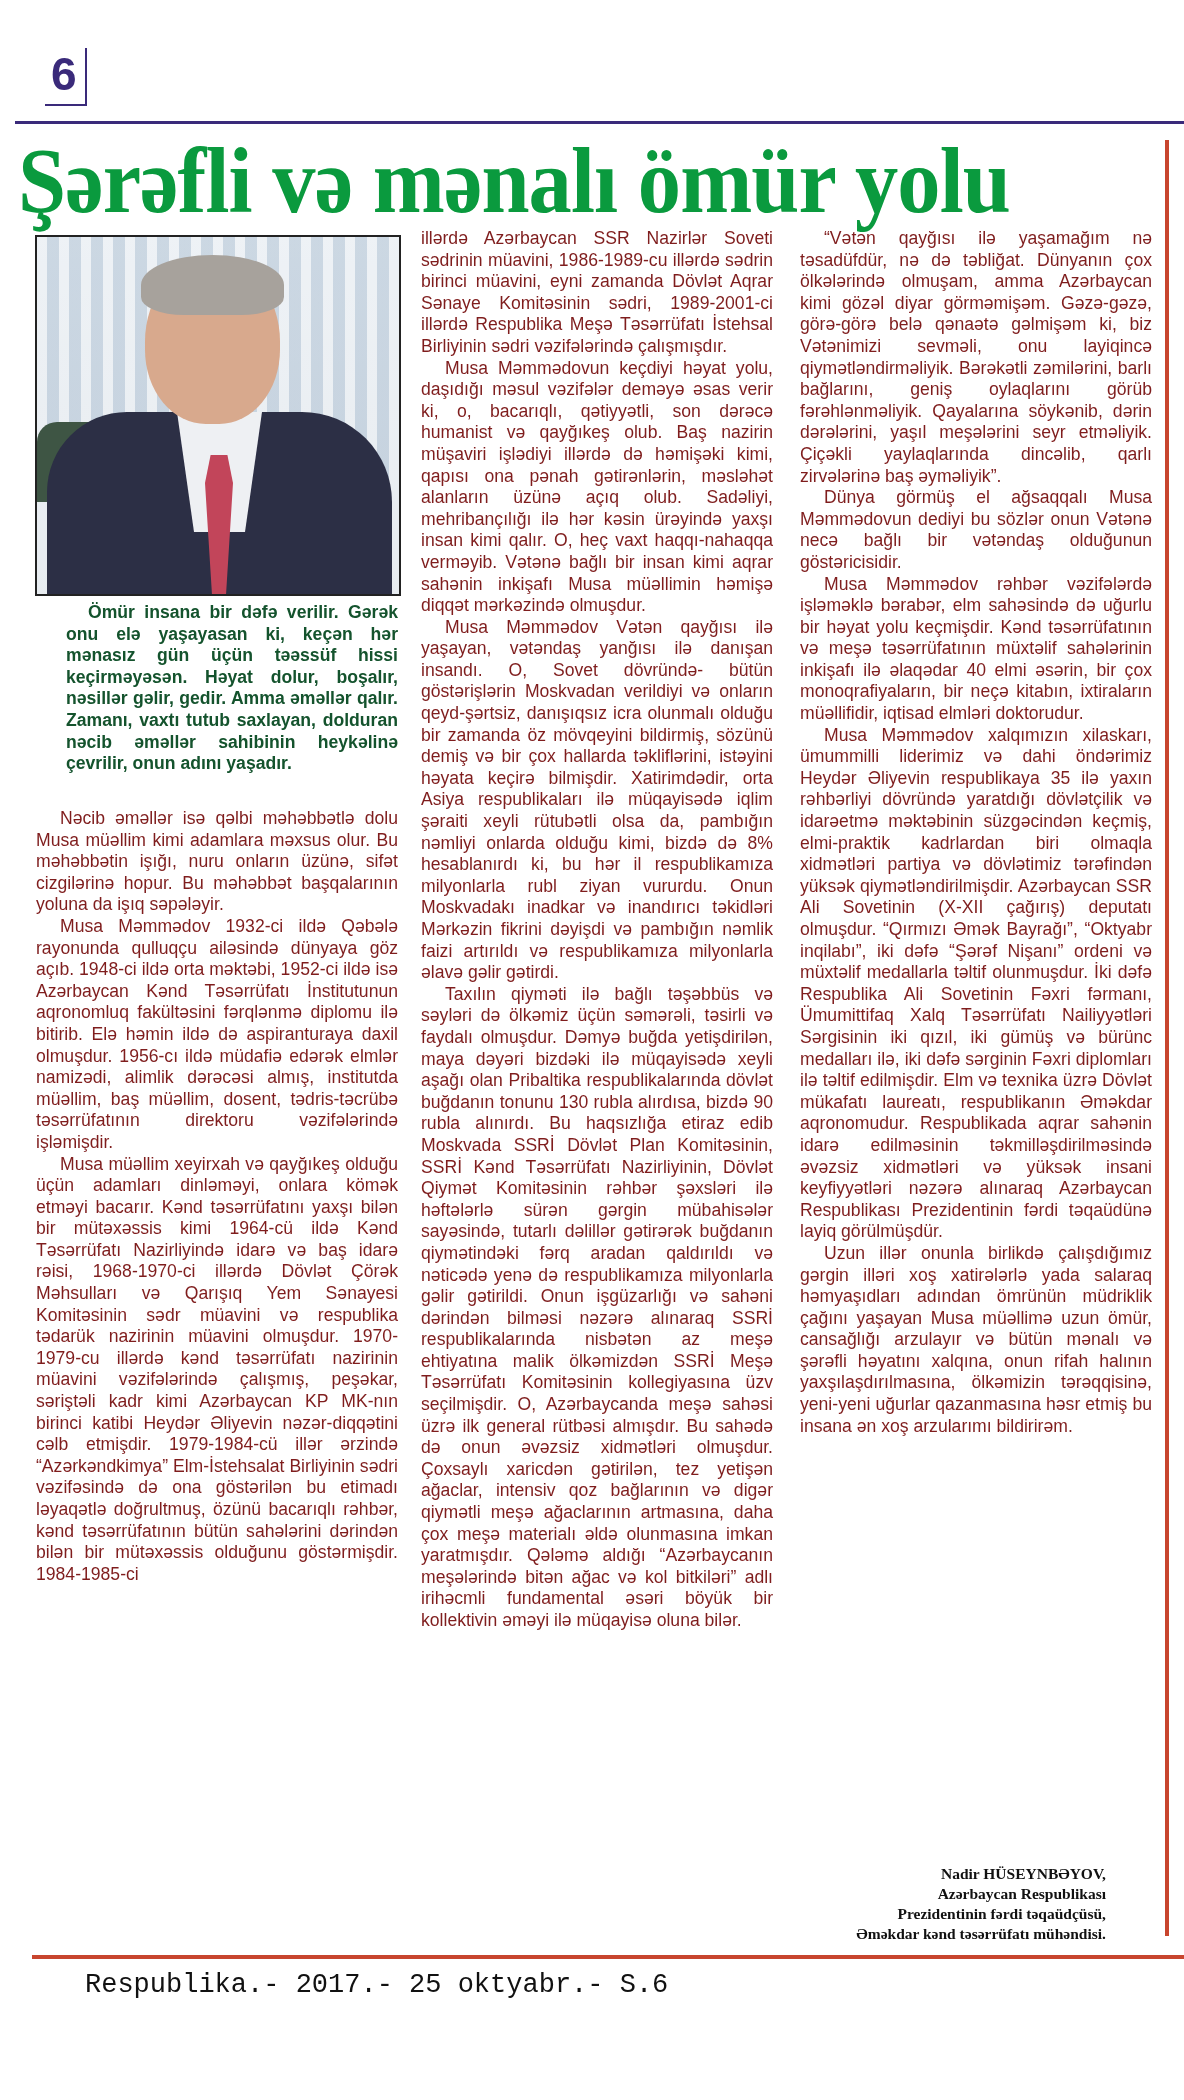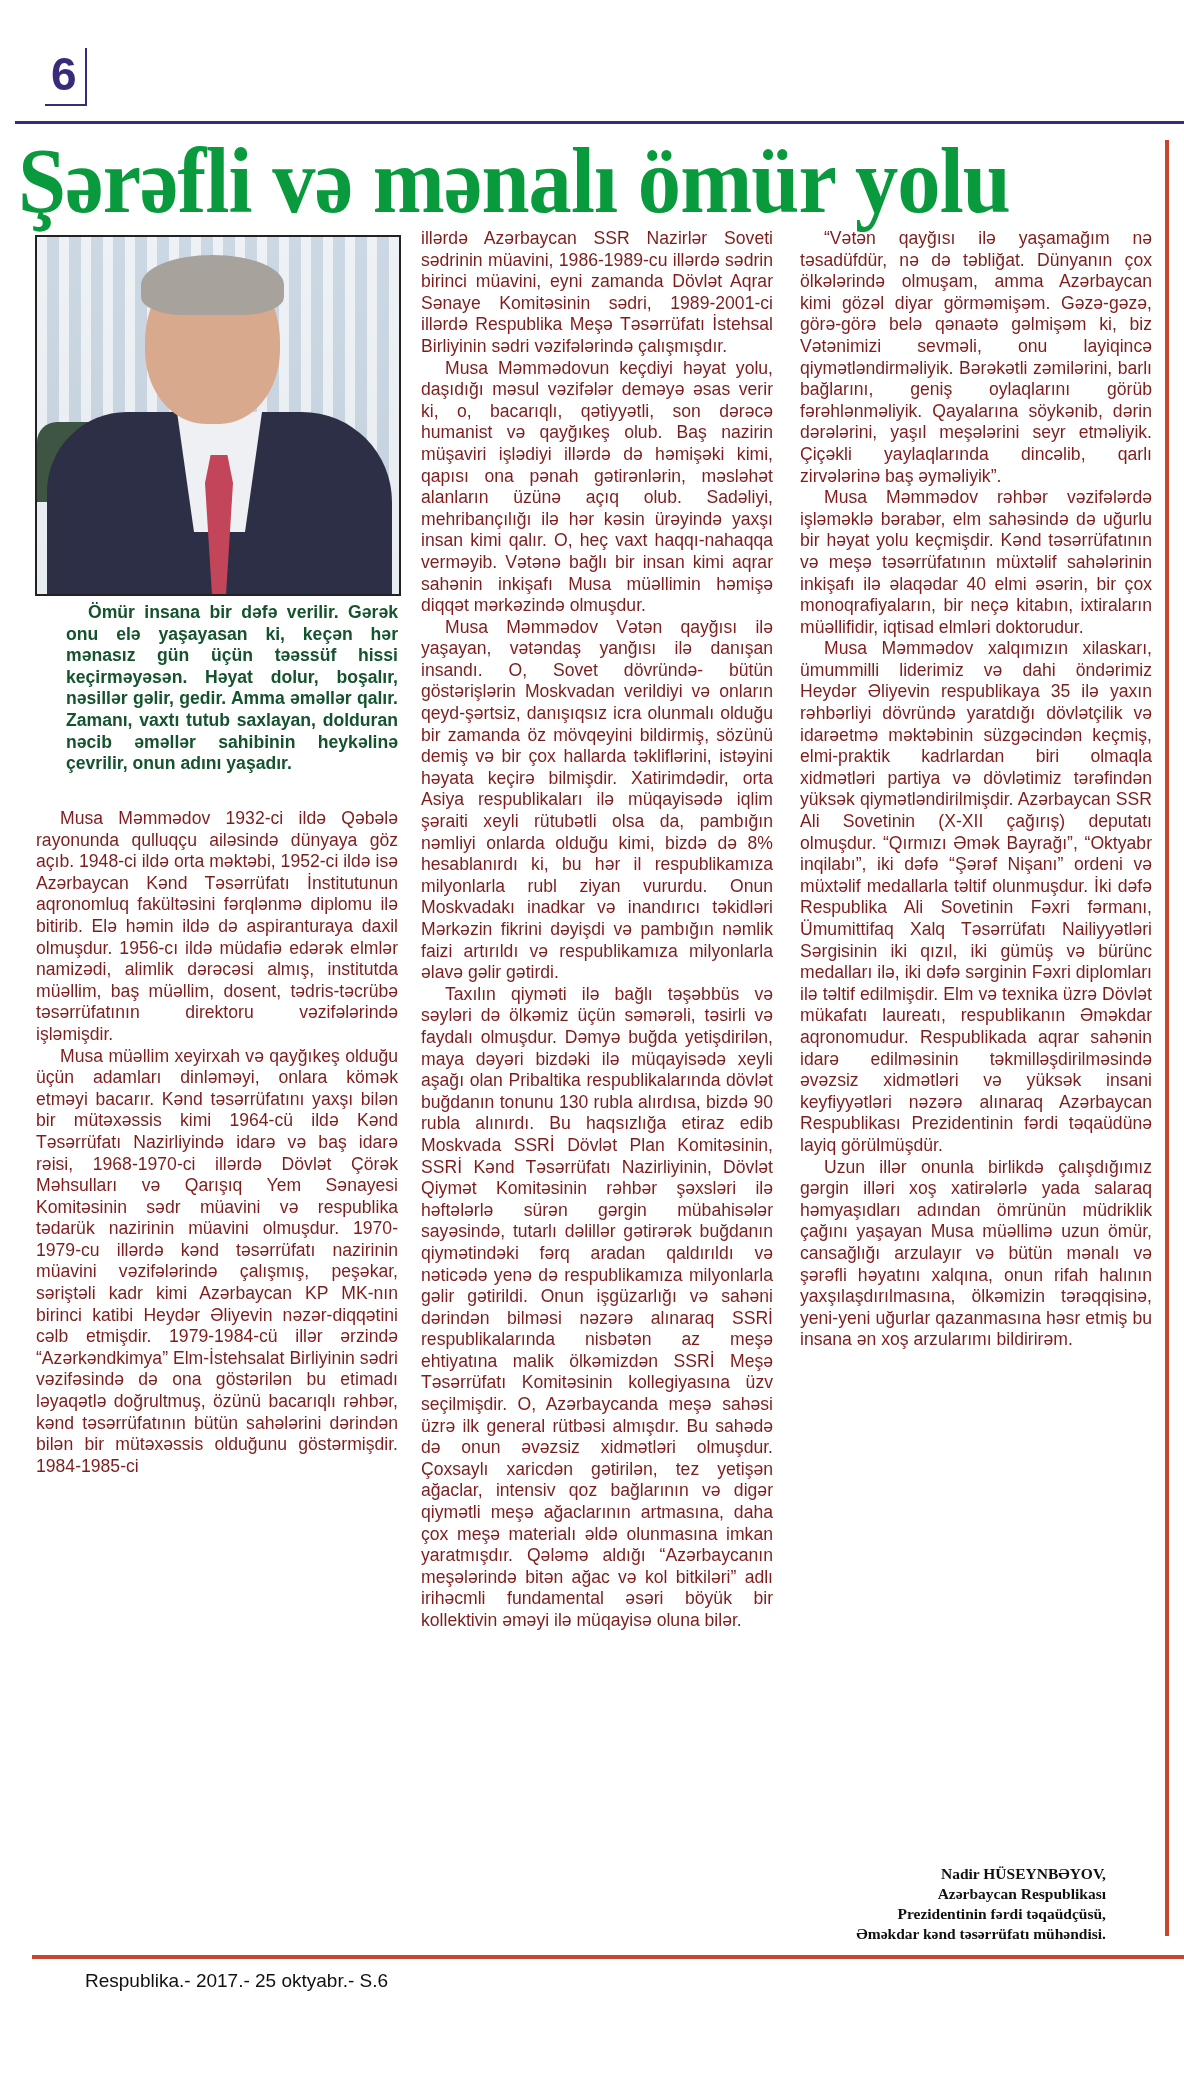--- a/index.html
+++ b/index.html
@@ -59,21 +59,21 @@
     font-size: 17.6px; line-height: 21.6px; color: #14532d; text-align: justify;
   }
   .quote p { margin: 0; text-indent: 22px; }
   .signature {
     position: absolute; left: 756px; top: 1864px; width: 350px;
     font-family: "Liberation Serif", serif; font-weight: bold;
     font-size: 15.5px; line-height: 20px; text-align: right; color: #111;
   }
   .footer {
     position: absolute; left: 85px; top: 1970px;
-    font-family: Liberation Sans, sans-serif; font-size: 19px; color: #111;
+    font-family: Liberation Mono, monospace; font-size: 27px; color: #111;
   }
 </style>
 </head>
 <body>
 
 <div class="page-num">6</div>
 <div class="top-rule"></div>
 <h1 class="headline" style="margin:0">Şərəfli və mənalı ömür yolu</h1>
 <div class="right-rule"></div>
 
@@ -84,33 +84,35 @@
   <div class="tie"></div>
   <div class="head"></div>
   <div class="hair"></div>
 </div>
 
 <div class="quote">
   <p>Ömür insana bir dəfə verilir. Gərək onu elə yaşayasan ki, keçən hər mənasız gün üçün təəssüf hissi keçirməyəsən. Həyat dolur, boşalır, nəsillər gəlir, gedir. Amma əməllər qalır. Zamanı, vaxtı tutub saxlayan, dolduran nəcib əməllər sahibinin heykəlinə çevrilir, onun adını yaşadır.</p>
 </div>
 
 <div class="col col1">
+  <p>Nəcib əməllər isə qəlbi məhəbbətlə dolu Musa müəllim kimi adamlara məxsus olur. Bu məhəbbətin işığı, nuru onların üzünə, sifət cizgilərinə hopur. Bu məhəbbət başqalarının yoluna da işıq səpələyir.</p>
   <p>Musa Məmmədov 1932-ci ildə Qəbələ rayonunda qulluqçu ailəsində dünyaya göz açıb. 1948-ci ildə orta məktəbi, 1952-ci ildə isə Azərbaycan Kənd Təsərrüfatı İnstitutunun aqronomluq fakültəsini fərqlənmə diplomu ilə bitirib. Elə həmin ildə də aspiranturaya daxil olmuşdur. 1956-cı ildə müdafiə edərək elmlər namizədi, alimlik dərəcəsi almış, institutda müəllim, baş müəllim, dosent, tədris-təcrübə təsərrüfatının direktoru vəzifələrində işləmişdir.</p>
   <p>Musa müəllim xeyirxah və qayğıkeş olduğu üçün adamları dinləməyi, onlara kömək etməyi bacarır. Kənd təsərrüfatını yaxşı bilən bir mütəxəssis kimi 1964-cü ildə Kənd Təsərrüfatı Nazirliyində idarə və baş idarə rəisi, 1968-1970-ci illərdə Dövlət Çörək Məhsulları və Qarışıq Yem Sənayesi Komitəsinin sədr müavini və respublika tədarük nazirinin müavini olmuşdur. 1970-1979-cu illərdə kənd təsərrüfatı nazirinin müavini vəzifələrində çalışmış, peşəkar, səriştəli kadr kimi Azərbaycan KP MK-nın birinci katibi Heydər Əliyevin nəzər-diqqətini cəlb etmişdir. 1979-1984-cü illər ərzində “Azərkəndkimya” Elm-İstehsalat Birliyinin sədri vəzifəsində də ona göstərilən bu etimadı ləyaqətlə doğrultmuş, özünü bacarıqlı rəhbər, kənd təsərrüfatının bütün sahələrini dərindən bilən bir mütəxəssis olduğunu göstərmişdir. 1984-1985-ci</p>
 </div>
 
 <div class="col col2">
   <p style="text-indent:0">illərdə Azərbaycan SSR Nazirlər Soveti sədrinin müavini, 1986-1989-cu illərdə sədrin birinci müavini, eyni zamanda Dövlət Aqrar Sənaye Komitəsinin sədri, 1989-2001-ci illərdə Respublika Meşə Təsərrüfatı İstehsal Birliyinin sədri vəzifələrində çalışmışdır.</p>
   <p>Musa Məmmədovun keçdiyi həyat yolu, daşıdığı məsul vəzifələr deməyə əsas verir ki, o, bacarıqlı, qətiyyətli, son dərəcə humanist və qayğıkeş olub. Baş nazirin müşaviri işlədiyi illərdə də həmişəki kimi, qapısı ona pənah gətirənlərin, məsləhət alanların üzünə açıq olub. Sadəliyi, mehribançılığı ilə hər kəsin ürəyində yaxşı insan kimi qalır. O, heç vaxt haqqı-nahaqqa verməyib. Vətənə bağlı bir insan kimi aqrar sahənin inkişafı Musa müəllimin həmişə diqqət mərkəzində olmuşdur.</p>
   <p>Musa Məmmədov Vətən qayğısı ilə yaşayan, vətəndaş yanğısı ilə danışan insandı. O, Sovet dövründə- bütün göstərişlərin Moskvadan verildiyi və onların qeyd-şərtsiz, danışıqsız icra olunmalı olduğu bir zamanda öz mövqeyini bildirmiş, sözünü demiş və bir çox hallarda təkliflərini, istəyini həyata keçirə bilmişdir. Xatirimdədir, orta Asiya respublikaları ilə müqayisədə iqlim şəraiti xeyli rütubətli olsa da, pambığın nəmliyi onlarda olduğu kimi, bizdə də 8% hesablanırdı ki, bu hər il respublikamıza milyonlarla rubl ziyan vururdu. Onun Moskvadakı inadkar və inandırıcı təkidləri Mərkəzin fikrini dəyişdi və pambığın nəmlik faizi artırıldı və respublikamıza milyonlarla əlavə gəlir gətirdi.</p>
   <p>Taxılın qiyməti ilə bağlı təşəbbüs və səyləri də ölkəmiz üçün səmərəli, təsirli və faydalı olmuşdur. Dəmyə buğda yetişdirilən, maya dəyəri bizdəki ilə müqayisədə xeyli aşağı olan Pribaltika respublikalarında dövlət buğdanın tonunu 130 rubla alırdısa, bizdə 90 rubla alınırdı. Bu haqsızlığa etiraz edib Moskvada SSRİ Dövlət Plan Komitəsinin, SSRİ Kənd Təsərrüfatı Nazirliyinin, Dövlət Qiymət Komitəsinin rəhbər şəxsləri ilə həftələrlə sürən gərgin mübahisələr sayəsində, tutarlı dəlillər gətirərək buğdanın qiymətindəki fərq aradan qaldırıldı və nəticədə yenə də respublikamıza milyonlarla gəlir gətirildi. Onun işgüzarlığı və sahəni dərindən bilməsi nəzərə alınaraq SSRİ respublikalarında nisbətən az meşə ehtiyatına malik ölkəmizdən SSRİ Meşə Təsərrüfatı Komitəsinin kollegiyasına üzv seçilmişdir. O, Azərbaycanda meşə sahəsi üzrə ilk general rütbəsi almışdır. Bu sahədə də onun əvəzsiz xidmətləri olmuşdur. Çoxsaylı xaricdən gətirilən, tez yetişən ağaclar, intensiv qoz bağlarının və digər qiymətli meşə ağaclarının artmasına, daha çox meşə materialı əldə olunmasına imkan yaratmışdır. Qələmə aldığı “Azərbaycanın meşələrində bitən ağac və kol bitkiləri” adlı irihəcmli fundamental əsəri böyük bir kollektivin əməyi ilə müqayisə oluna bilər.</p>
 </div>
 
 <div class="col col3">
   <p>“Vətən qayğısı ilə yaşamağım nə təsadüfdür, nə də təbliğat. Dünyanın çox ölkələrində olmuşam, amma Azərbaycan kimi gözəl diyar görməmişəm. Gəzə-gəzə, görə-görə belə qənaətə gəlmişəm ki, biz Vətənimizi sevməli, onu layiqincə qiymətləndirməliyik. Bərəkətli zəmilərini, barlı bağlarını, geniş oylaqlarını görüb fərəhlənməliyik. Qayalarına söykənib, dərin dərələrini, yaşıl meşələrini seyr etməliyik. Çiçəkli yaylaqlarında dincəlib, qarlı zirvələrinə baş əyməliyik”.</p>
+  <p>Dünya görmüş el ağsaqqalı Musa Məmmədovun dediyi bu sözlər onun Vətənə necə bağlı bir vətəndaş olduğunun göstəricisidir.</p>
   <p>Musa Məmmədov rəhbər vəzifələrdə işləməklə bərabər, elm sahəsində də uğurlu bir həyat yolu keçmişdir. Kənd təsərrüfatının və meşə təsərrüfatının müxtəlif sahələrinin inkişafı ilə əlaqədar 40 elmi əsərin, bir çox monoqrafiyaların, bir neçə kitabın, ixtiraların müəllifidir, iqtisad elmləri doktorudur.</p>
   <p>Musa Məmmədov xalqımızın xilaskarı, ümummilli liderimiz və dahi öndərimiz Heydər Əliyevin respublikaya 35 ilə yaxın rəhbərliyi dövründə yaratdığı dövlətçilik və idarəetmə məktəbinin süzgəcindən keçmiş, elmi-praktik kadrlardan biri olmaqla xidmətləri partiya və dövlətimiz tərəfindən yüksək qiymətləndirilmişdir. Azərbaycan SSR Ali Sovetinin (X-XII çağırış) deputatı olmuşdur. “Qırmızı Əmək Bayrağı”, “Oktyabr inqilabı”, iki dəfə “Şərəf Nişanı” ordeni və müxtəlif medallarla təltif olunmuşdur. İki dəfə Respublika Ali Sovetinin Fəxri fərmanı, Ümumittifaq Xalq Təsərrüfatı Nailiyyətləri Sərgisinin iki qızıl, iki gümüş və bürünc medalları ilə, iki dəfə sərginin Fəxri diplomları ilə təltif edilmişdir. Elm və texnika üzrə Dövlət mükafatı laureatı, respublikanın Əməkdar aqronomudur. Respublikada aqrar sahənin idarə edilməsinin təkmilləşdirilməsində əvəzsiz xidmətləri və yüksək insani keyfiyyətləri nəzərə alınaraq Azərbaycan Respublikası Prezidentinin fərdi təqaüdünə layiq görülmüşdür.</p>
   <p>Uzun illər onunla birlikdə çalışdığımız gərgin illəri xoş xatirələrlə yada salaraq həmyaşıdları adından ömrünün müdriklik çağını yaşayan Musa müəllimə uzun ömür, cansağlığı arzulayır və bütün mənalı və şərəfli həyatını xalqına, onun rifah halının yaxşılaşdırılmasına, ölkəmizin tərəqqisinə, yeni-yeni uğurlar qazanmasına həsr etmiş bu insana ən xoş arzularımı bildirirəm.</p>
 </div>
 
 <div class="signature">
   <div>Nadir HÜSEYNBƏYOV,</div>
   <div>Azərbaycan Respublikası</div>
   <div>Prezidentinin fərdi təqaüdçüsü,</div>
   <div>Əməkdar kənd təsərrüfatı mühəndisi.</div>

